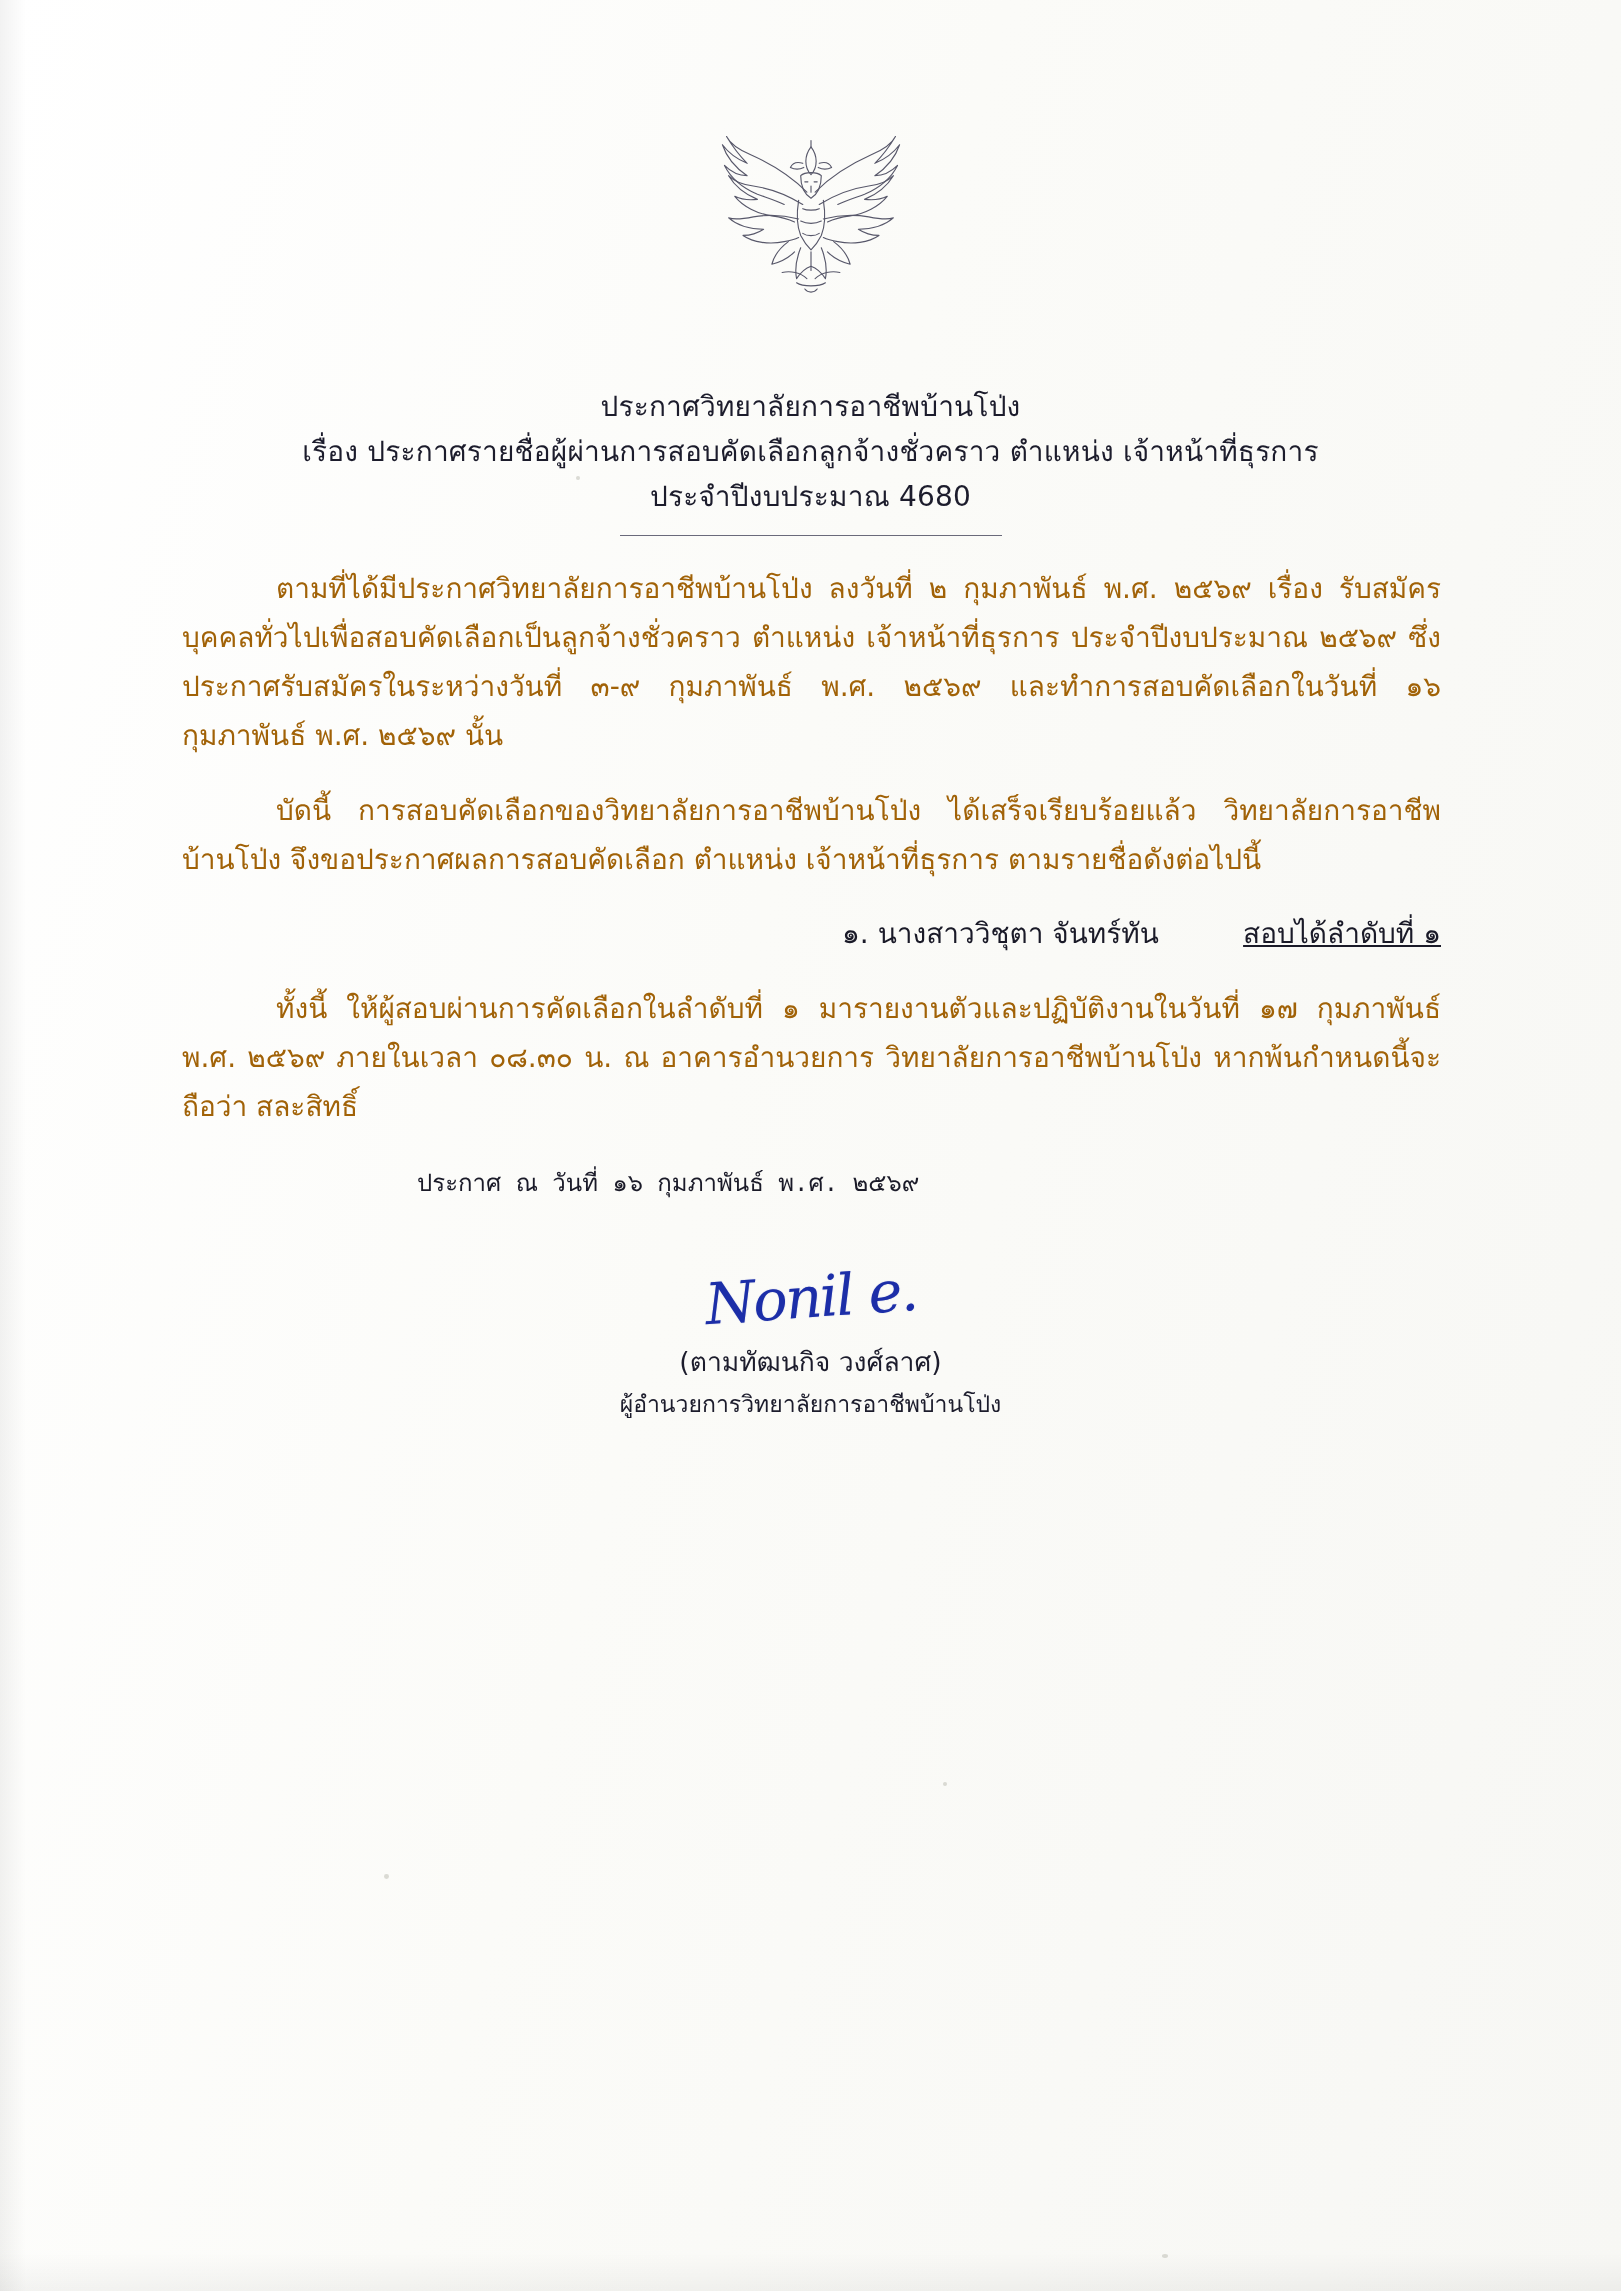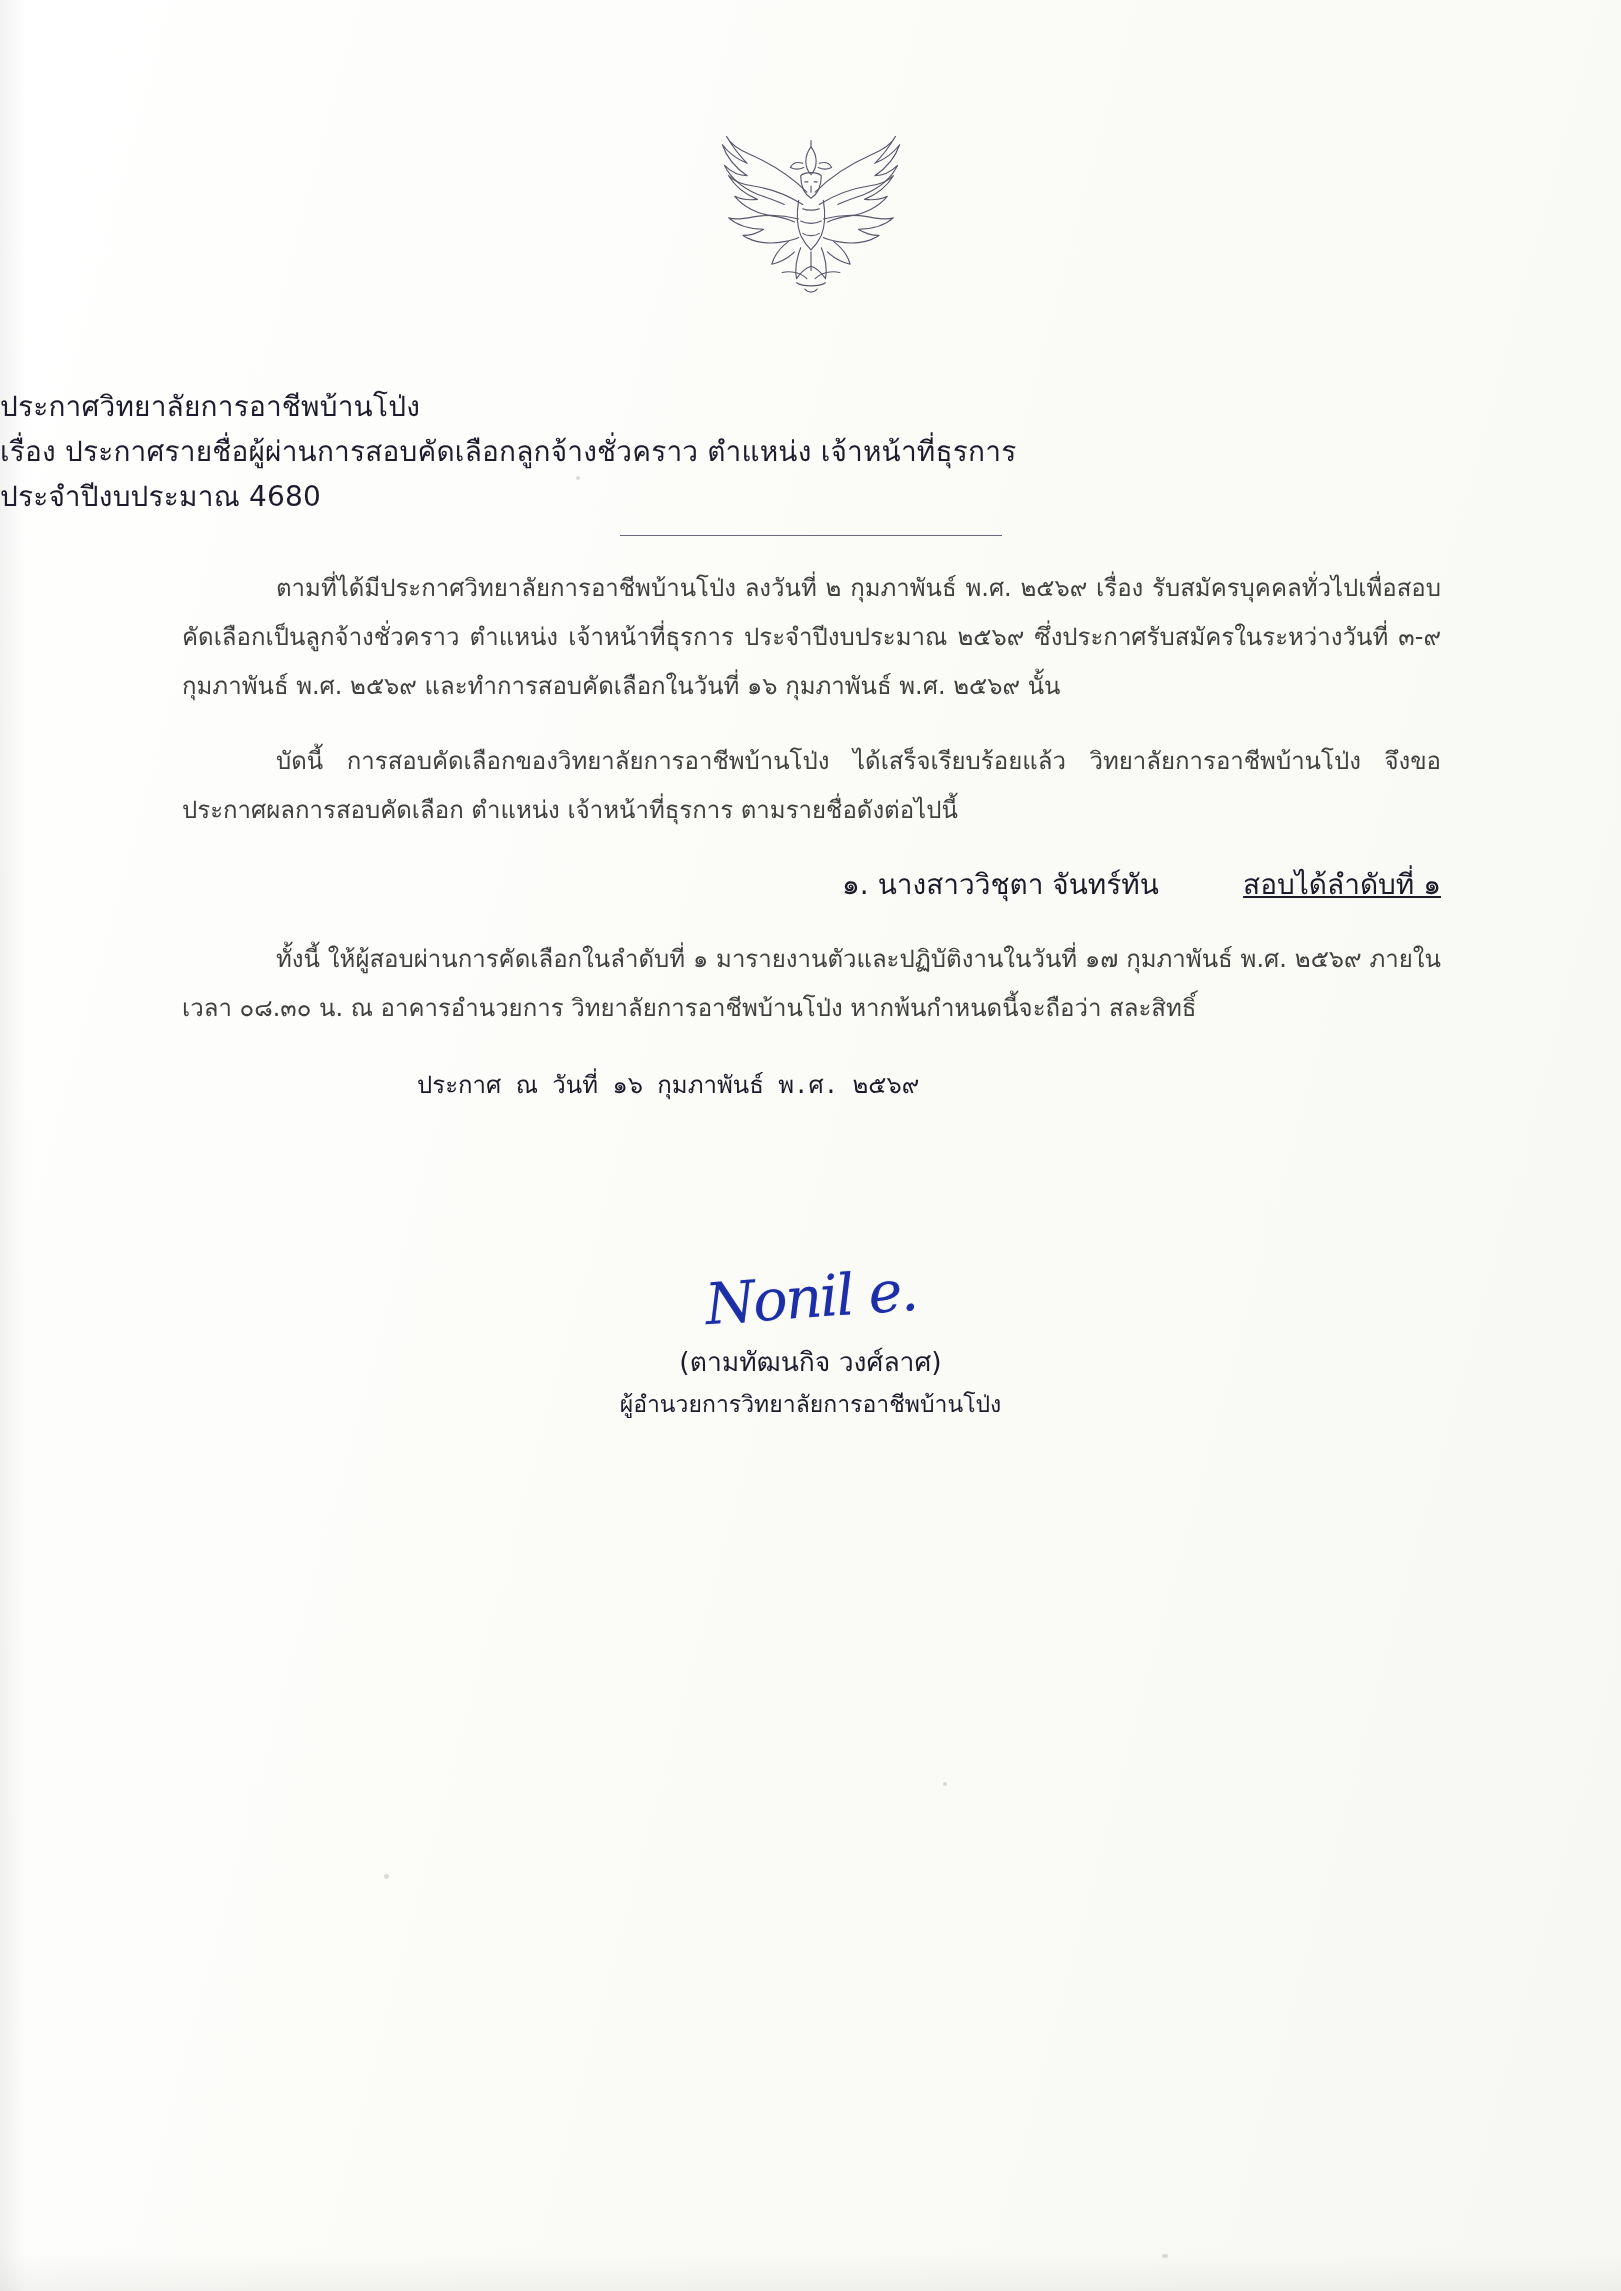--- a/index.html
+++ b/index.html
@@ -42,21 +42,21 @@
     width: 206px;
     height: 206px;
     opacity: 0.92;
   }
 
   .header-block {
     position: absolute;
     top: 384px;
     left: 0;
     width: 100%;
-    text-align: left;
+    text-align: center;
   }
   .header-line {
     font-size: 28px;
     line-height: 45px;
     letter-spacing: 0.2px;
     color: #1c1c2c;
   }
   .rule {
     width: 382px;
     height: 1px;
@@ -65,26 +65,26 @@
     opacity: .75;
   }
 
   .body-block {
     position: absolute;
     top: 564px;
     left: 182px;
     width: 1259px;
   }
   .para {
-    font-size: 24px;
+    font-size: 28px;
     line-height: 49px;
     text-align: justify;
     text-justify: inter-word;
     margin: 0 0 25.5px 0;
-    color: #404040;
+    color: #a16207;
   }
   .para .indent {
     display: inline-block;
     width: 94px;
   }
 
   .name-row {
     display: flex;
     margin: 0 0 25.5px 0;
     font-size: 28px;

